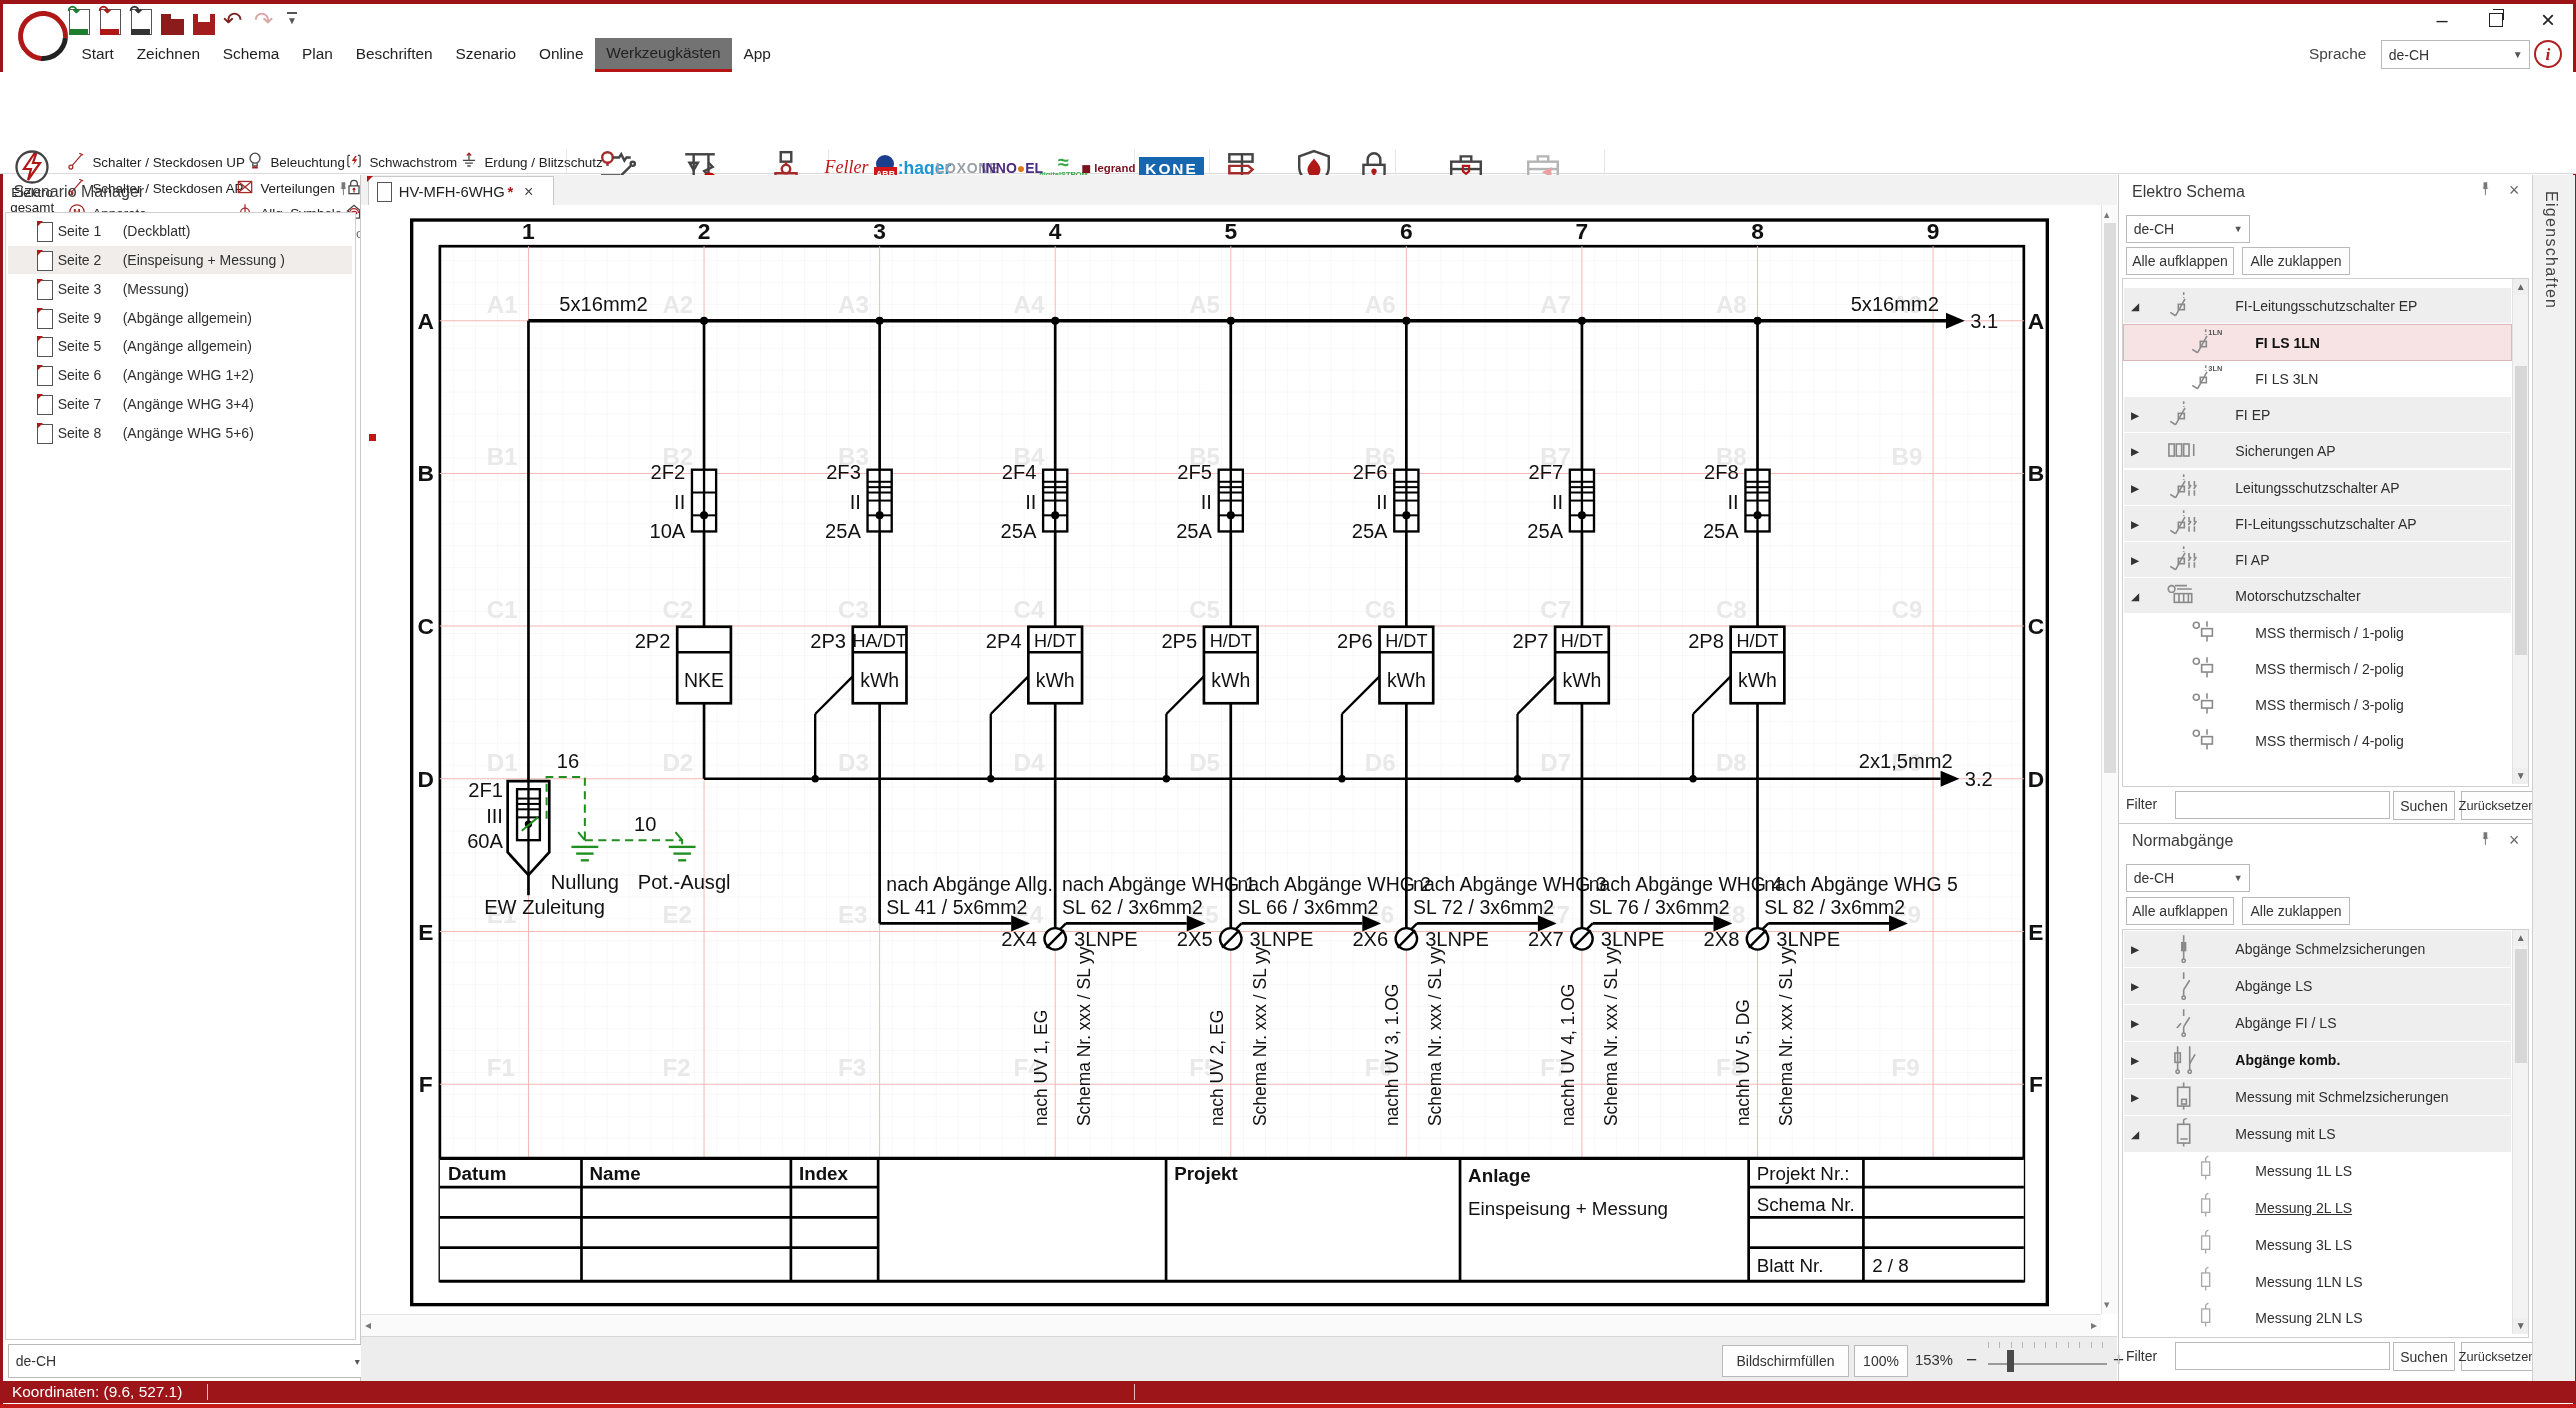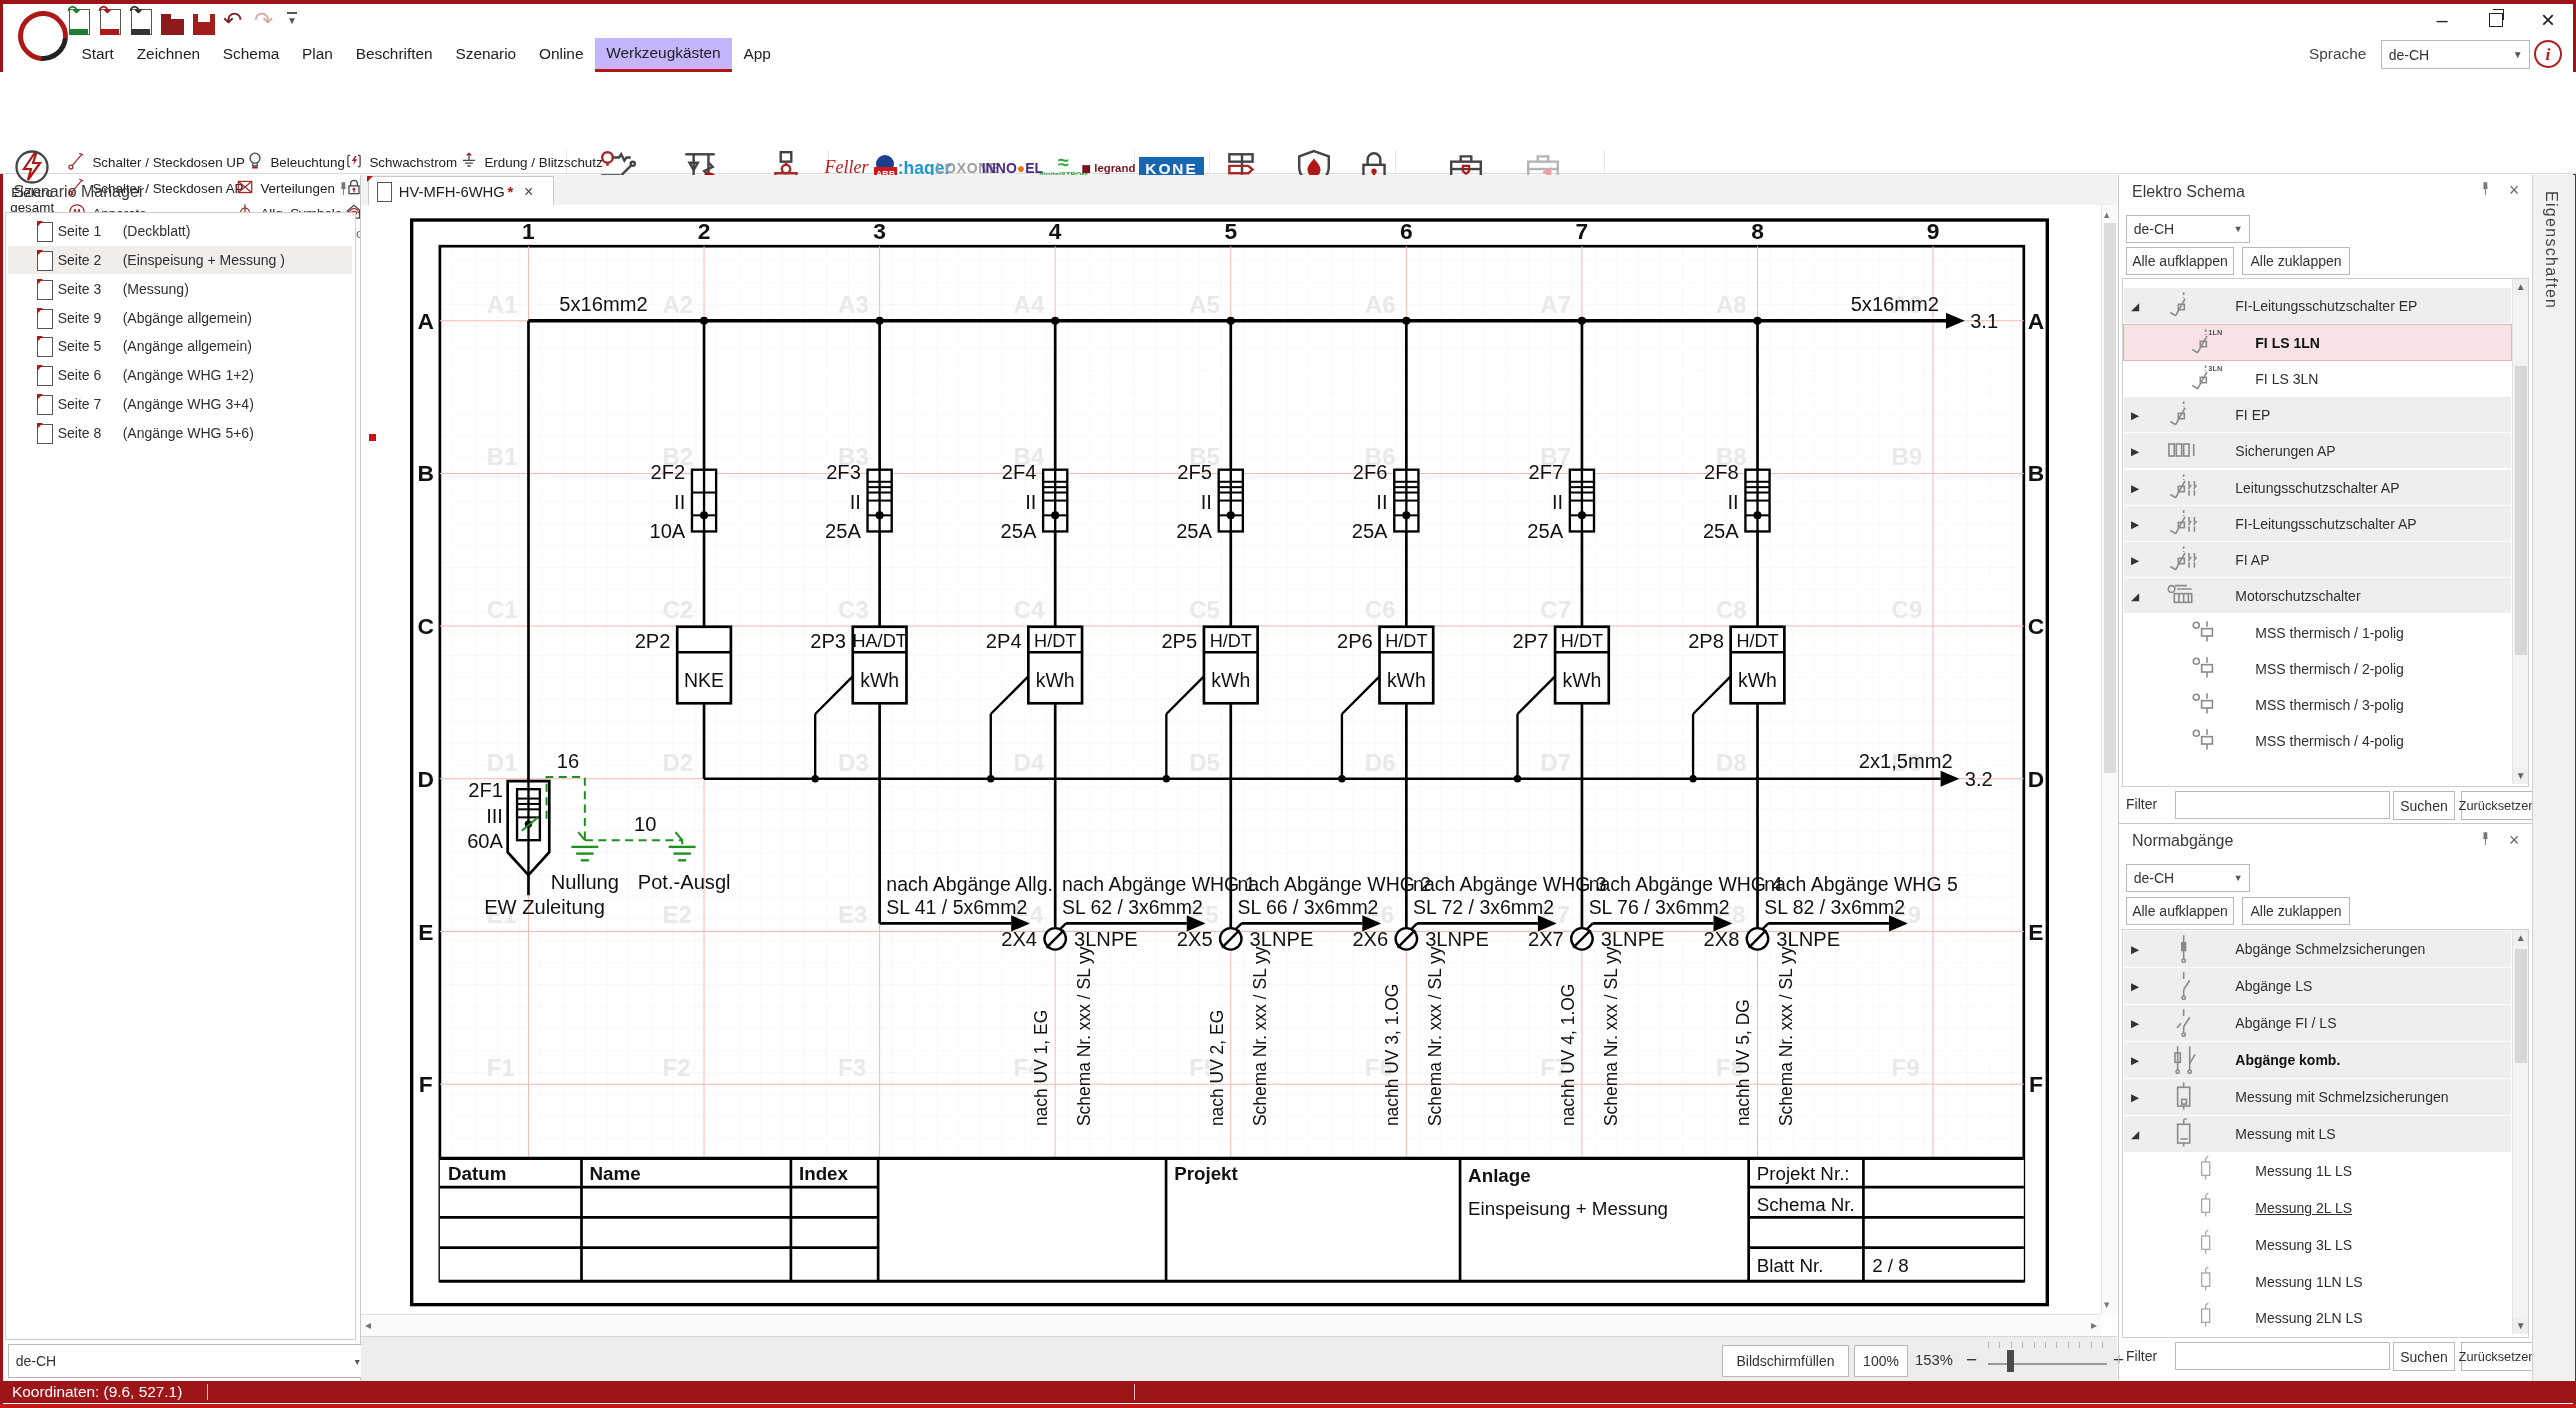--- a/index.html
+++ b/index.html
@@ -12,21 +12,21 @@
   #right-border{left:2573px;top:0;width:2.7px;height:1408px;background:#9c1418}
   .winbtn{top:5.4px;width:38px;height:29.5px;display:flex;align-items:center;justify-content:center;font-size:20px;color:#222}
   
   .qat{top:8px;width:25.5px;height:27px;display:flex;align-items:flex-end;justify-content:center}
   .qpage{width:19px;height:24px;background:#fff;border:1.3px solid #555;position:relative}
   .qbadge{position:absolute;left:-1.3px;bottom:-1.3px;width:19px;height:6.7px}
   .qarr{position:absolute;top:-8px;left:-2.7px;font-size:14.8px;font-weight:bold}
   
   #menubar{left:70px;top:38px;height:34px;display:flex;align-items:stretch}
   .mitem{padding:0 11.4px;font-size:15.4px;line-height:32px;color:#222}
-  .mitem.active{background:#c4b5fd;border-bottom:3.4px solid #b51414;line-height:29.5px}
+  .mitem.active{background:#737373;border-bottom:3.4px solid #b51414;line-height:29.5px}
   #logo{left:17.5px;top:10.7px;width:40px;height:40px;border-radius:50%;border:5.4px solid #b01818;
         border-bottom-color:#222;transform:rotate(-40deg);background:#fff}
   
   #ribbon{left:0;top:72px;width:2576px;height:101px;background:#fff;border-bottom:1.3px solid #d9d9d9}
   .rsmall{position:absolute;display:flex;align-items:center;gap:5.4px;height:23px;font-size:13.4px;color:#222;white-space:nowrap}
   .rbig{position:absolute;display:flex;flex-direction:column;align-items:center;font-size:13.4px;color:#222;text-align:center;line-height:15.4px}
   .rbig.disabled{color:#ababab}
   .grp-label{position:absolute;font-size:13.4px;color:#6b6b6b;text-align:center}
   .gsep{position:absolute;top:78px;width:1.3px;height:86px;background:#e6e6e6}
   

